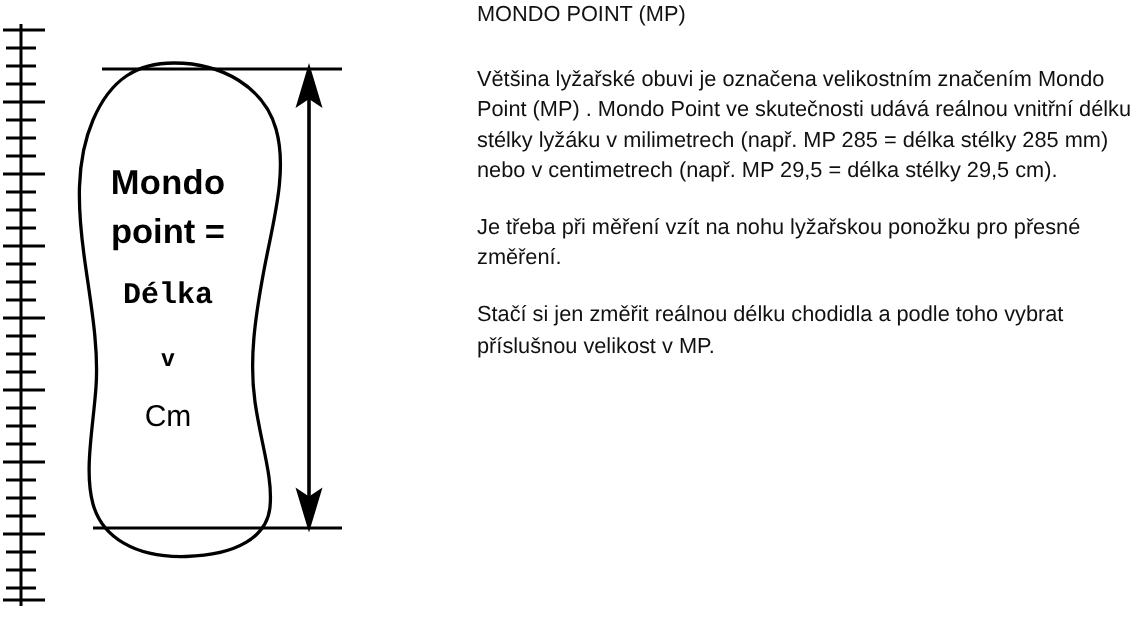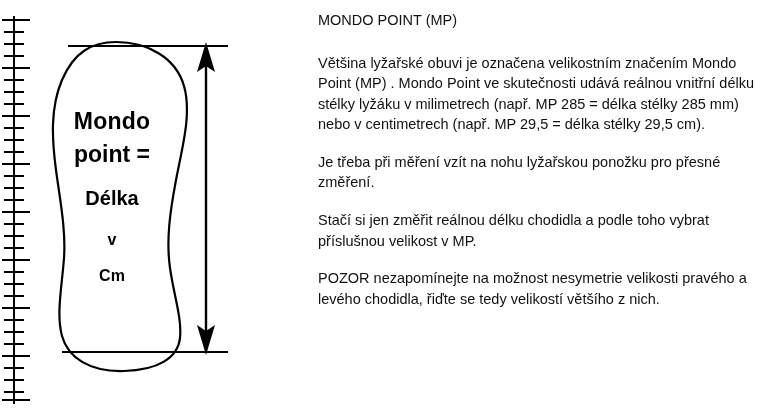--- a/index.html
+++ b/index.html
@@ -54,40 +54,40 @@
   }
   .insole-text .line2 {
     font-size: 23px;
     font-weight: bold;
     margin-top: 10px;
   }
   .insole-text .med {
     font-size: 20px;
     font-weight: bold;
     margin-top: 22px;
+    font-family: Liberation Mono, monospace;
   }
   .insole-text .small {
     font-size: 16px;
     font-weight: bold;
     margin-top: 24px;
   }
   .insole-text .small2 {
-    font-size: 16px;
-    font-weight: bold;
+    font-size: 20px;
+    font-weight: normal;
     margin-top: 20px;
   }
 
   
   #text-panel {
     position: absolute;
     left: 318px;
     top: 0;
     width: 440px;
     height: 417px;
-    padding-top: 10px;
     box-sizing: border-box;
   }
   #text-panel p {
     margin: 0 0 17px 0;
     font-size: 14.5px;
     line-height: 1.42;
     color: #111111;
   }
   #text-panel p.heading {
     margin-bottom: 22px;
@@ -174,14 +174,13 @@
     <div class="small">v</div>
     <div class="small2">Cm</div>
   </div>
 </div>
 
 <div id="text-panel">
   <p class="heading">MONDO POINT (MP)</p>
   <p>Většina lyžařské obuvi je označena velikostním značením Mondo Point (MP) . Mondo Point ve skutečnosti udává reálnou vnitřní délku stélky lyžáku v milimetrech (např. MP 285 = délka stélky 285 mm) nebo v centimetrech (např. MP 29,5 = délka stélky 29,5 cm).</p>
   <p>Je třeba při měření vzít na nohu lyžařskou ponožku pro přesné změření.</p>
   <p>Stačí si jen změřit reálnou délku chodidla a podle toho vybrat příslušnou velikost v MP.</p>
-  <p>POZOR nezapomínejte na možnost nesymetrie velikosti pravého a levého chodidla, řiďte se tedy velikostí většího z nich.</p>
 </div>
 
 </body></html>

